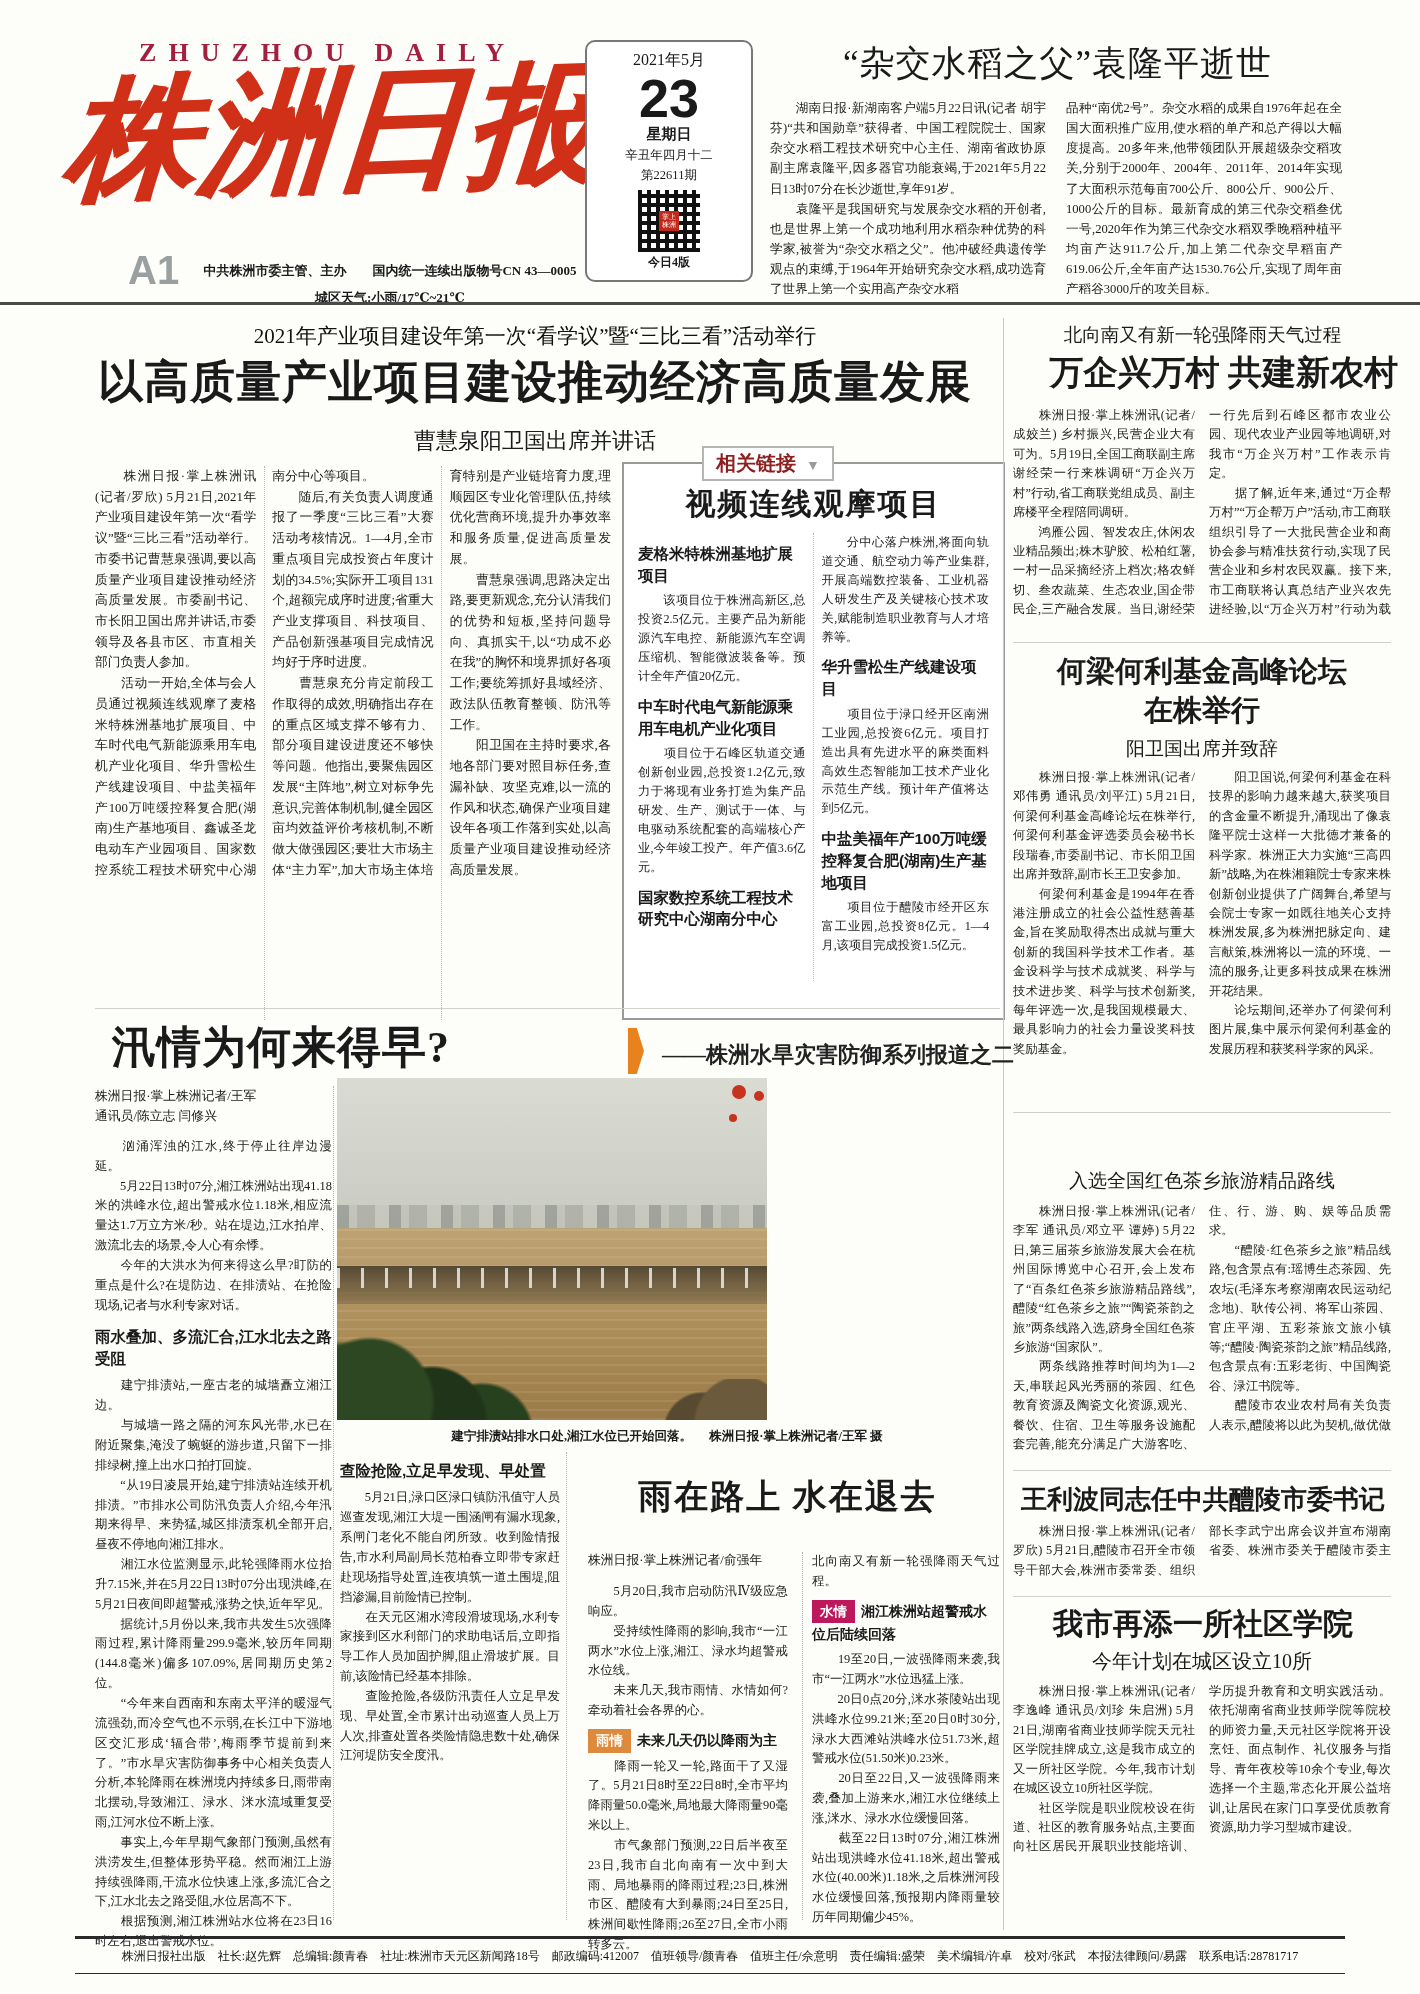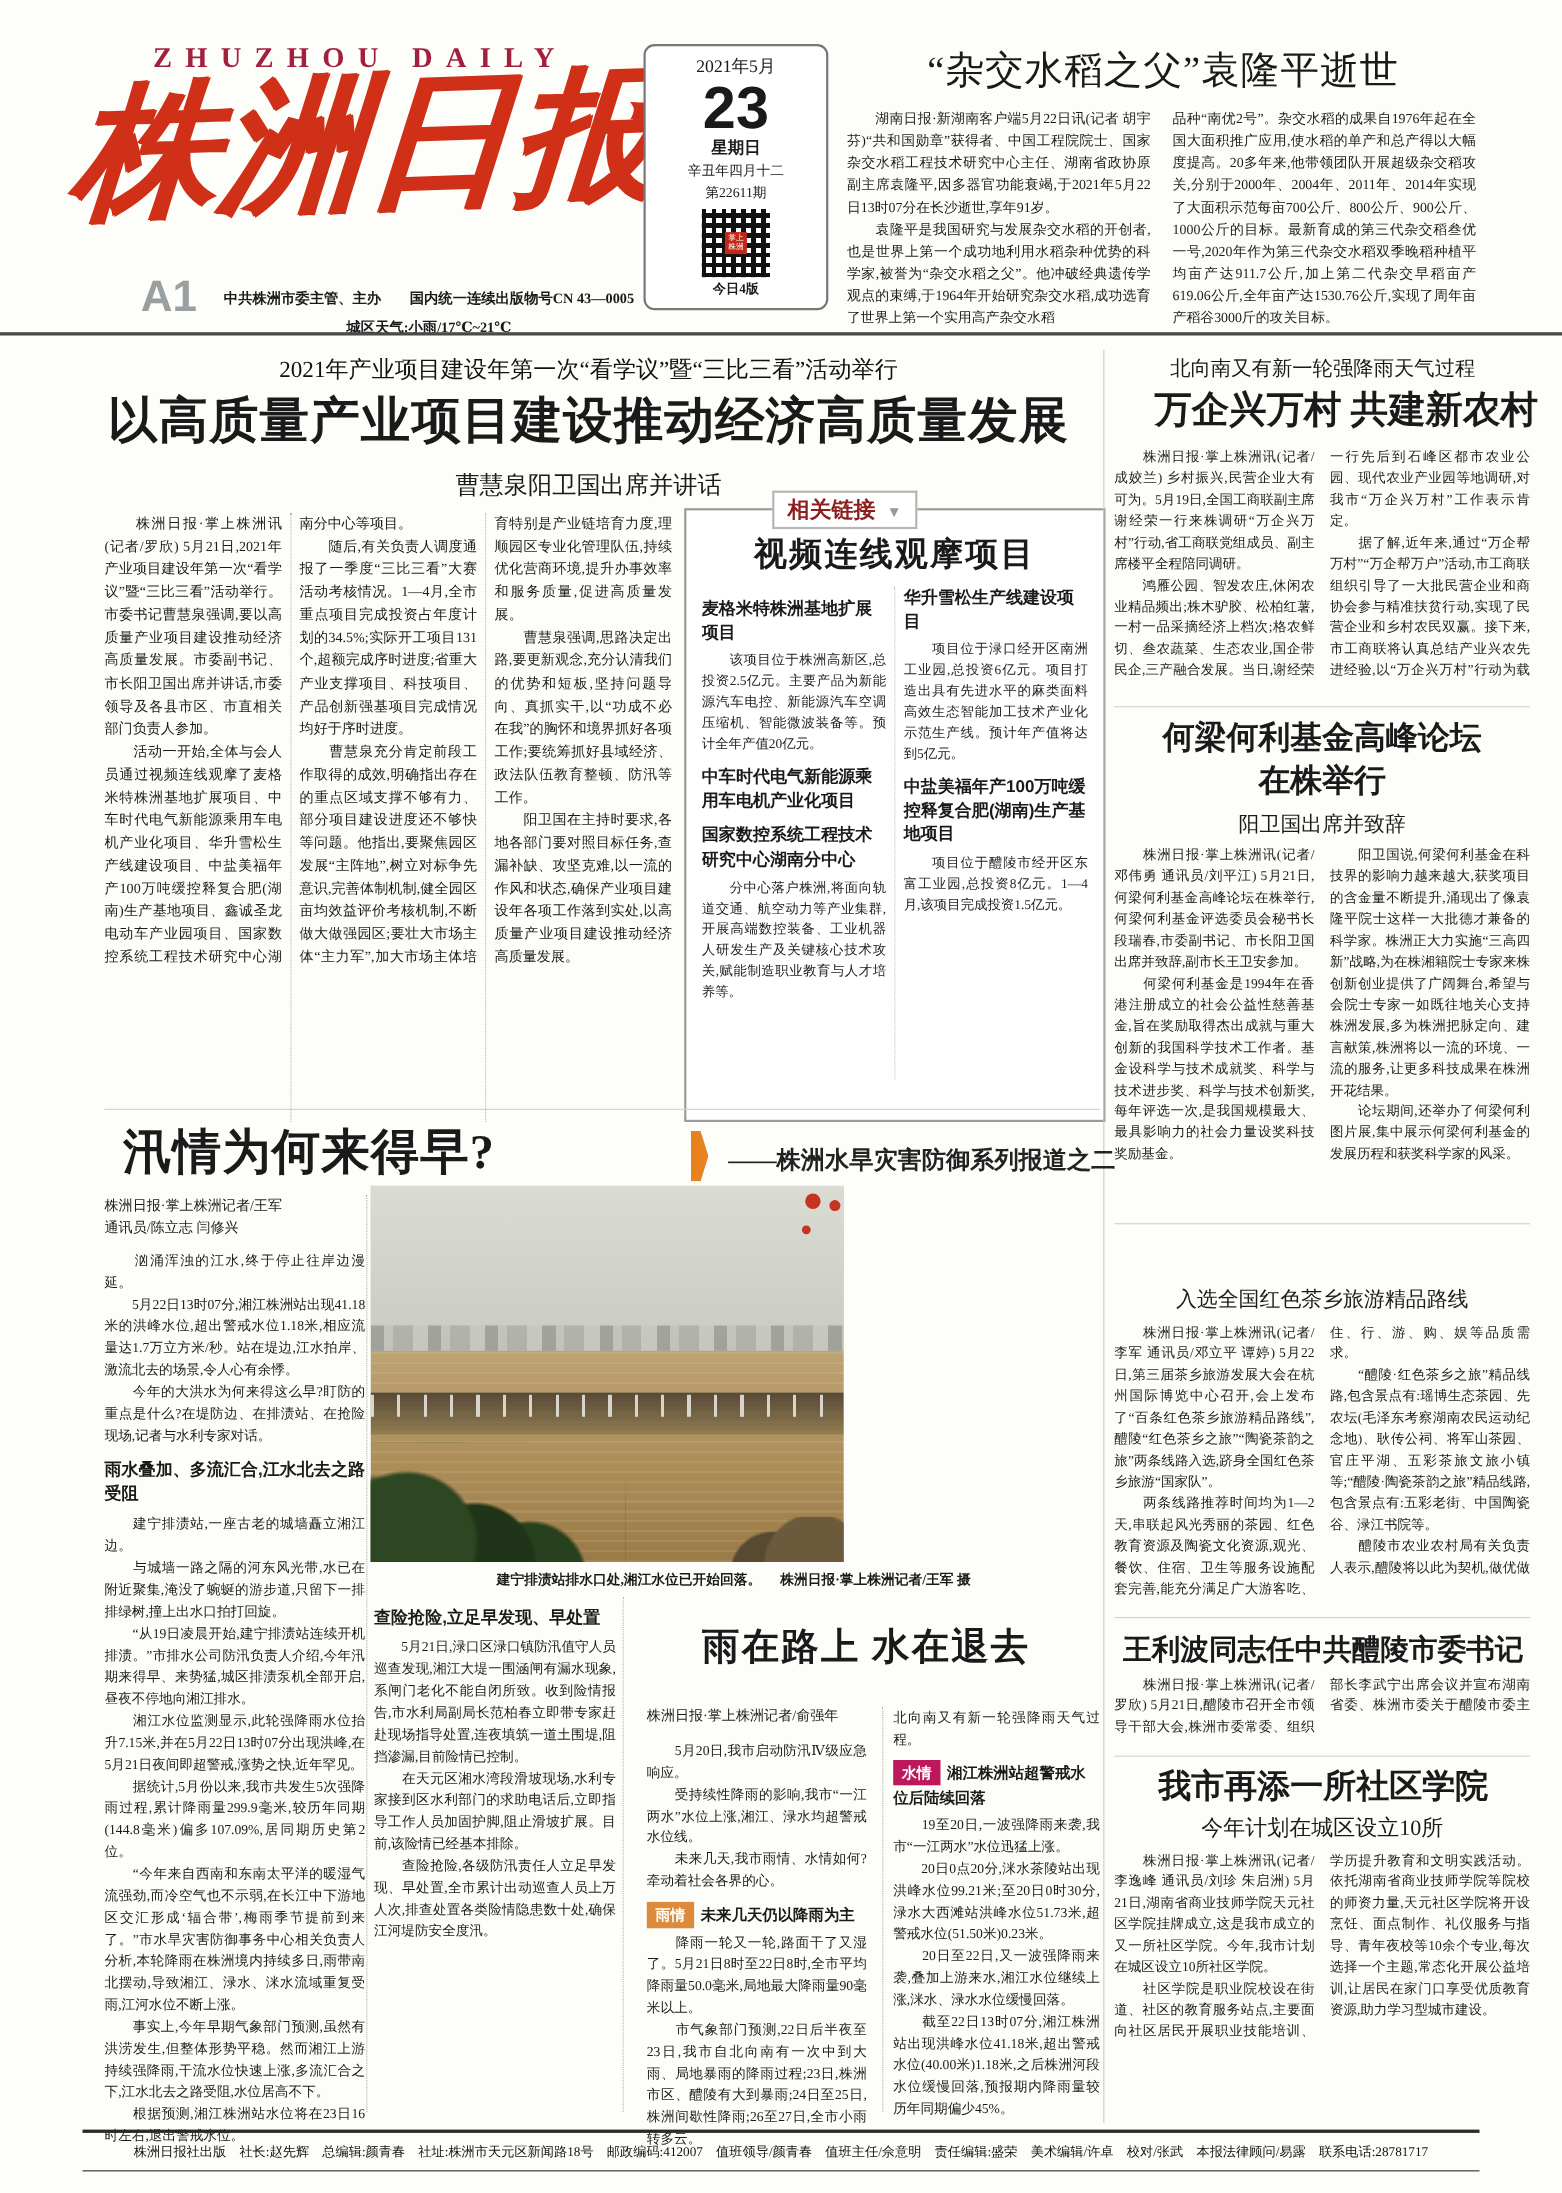--- a/index.html
+++ b/index.html
@@ -171,20 +171,21 @@
       <span>相关链接</span><span class="chev">▼</span>
     </div>
     <div class="related-title">视频连线观摩项目</div>
     <div class="related-cols">
       <div class="r-item">
         <div class="r-title">麦格米特株洲基地扩展项目</div>
         <div class="r-body flow">　　该项目位于株洲高新区,总投资2.5亿元。主要产品为新能源汽车电控、新能源汽车空调压缩机、智能微波装备等。预计全年产值20亿元。</div>
       </div>
       <div class="r-item">
         <div class="r-title">中车时代电气新能源乘用车电机产业化项目</div>
+        <div class="r-body flow">　　项目位于石峰区轨道交通创新创业园,总投资1.2亿元,致力于将现有业务打造为集产品研发、生产、测试于一体、与电驱动系统配套的高端核心产业,今年竣工投产。年产值3.6亿元。</div>
       </div>
       <div class="r-item">
         <div class="r-title">国家数控系统工程技术研究中心湖南分中心</div>
         <div class="r-body flow">　　分中心落户株洲,将面向轨道交通、航空动力等产业集群,开展高端数控装备、工业机器人研发生产及关键核心技术攻关,赋能制造职业教育与人才培养等。</div>
       </div>
       <div class="r-item">
         <div class="r-title">华升雪松生产线建设项目</div>
         <div class="r-body flow">　　项目位于渌口经开区南洲工业园,总投资6亿元。项目打造出具有先进水平的麻类面料高效生态智能加工技术产业化示范生产线。预计年产值将达到5亿元。</div>
       </div>
       <div class="r-item">

